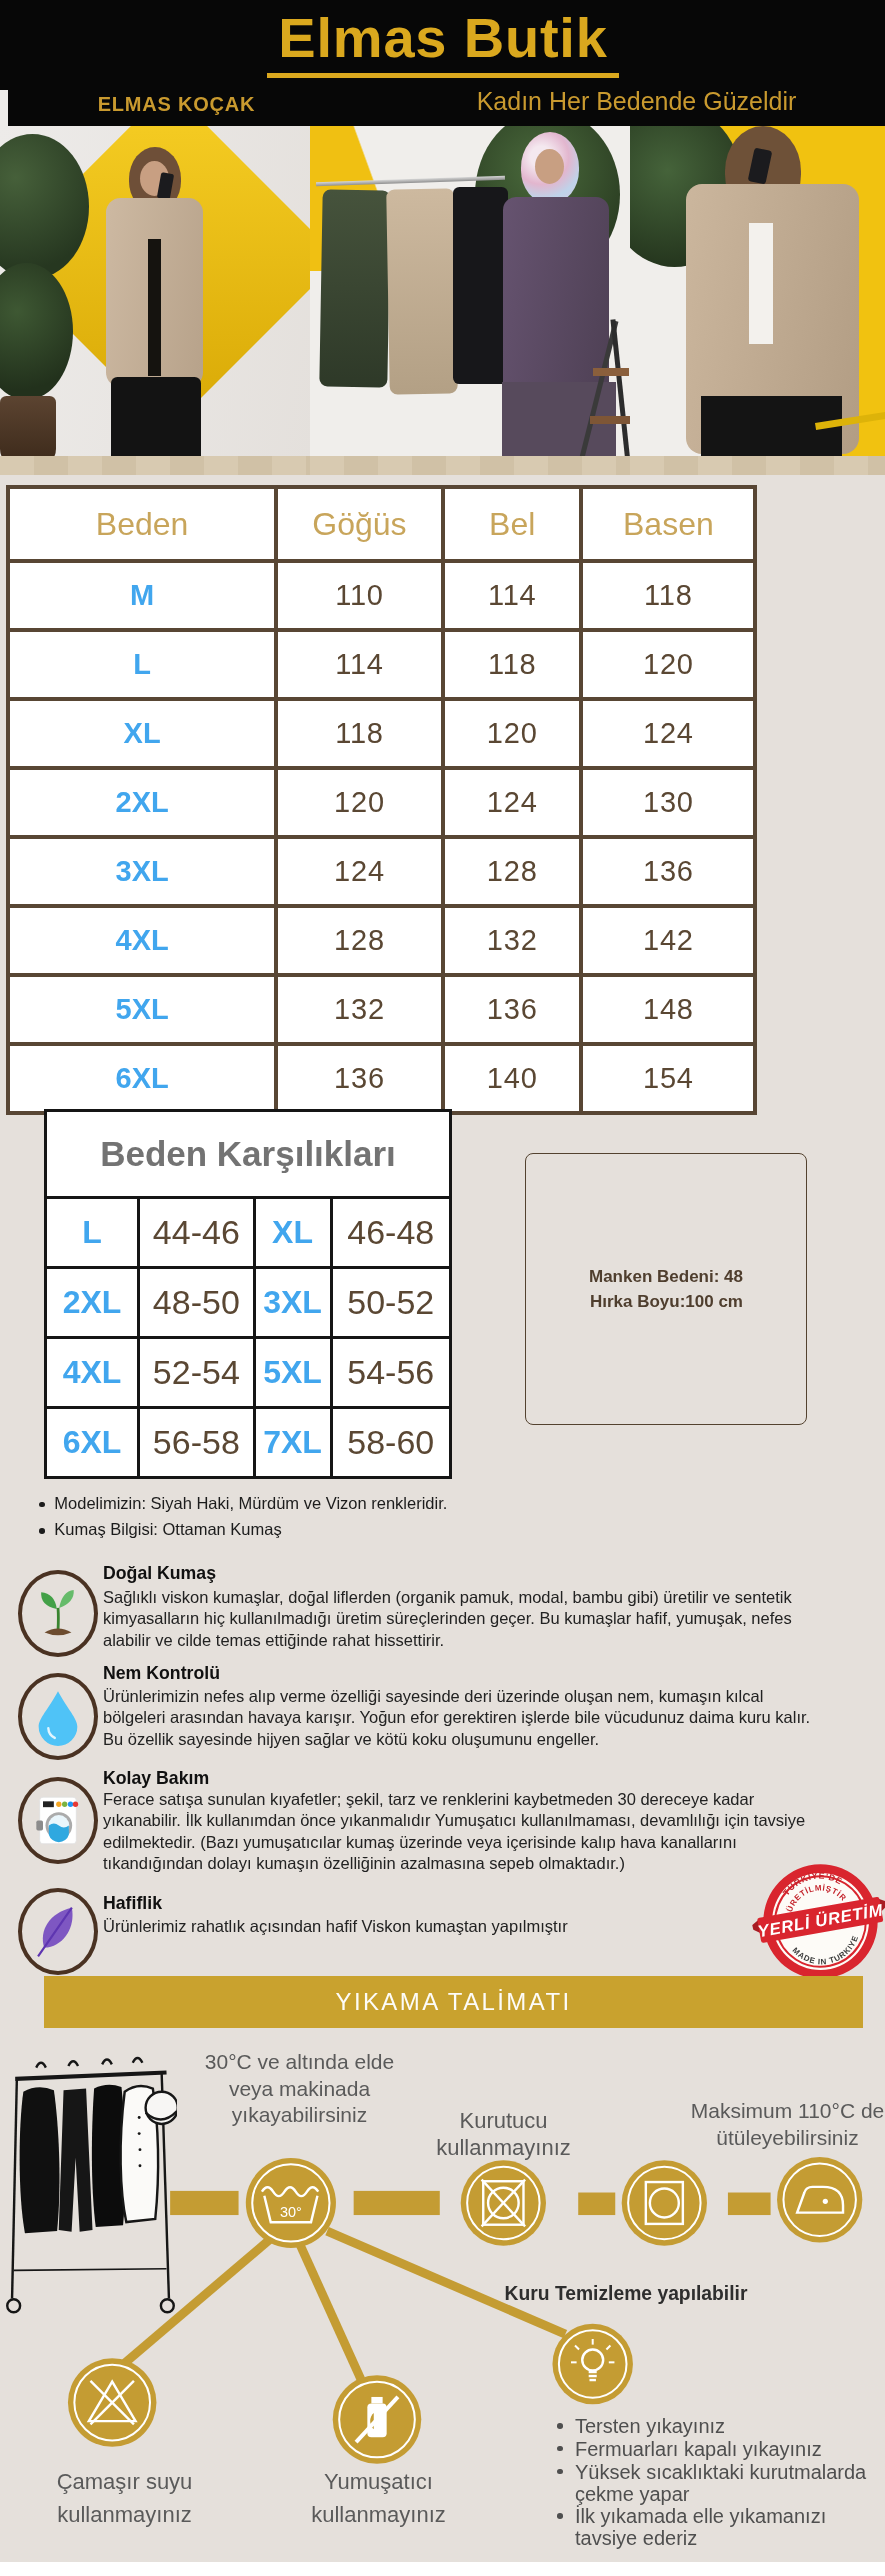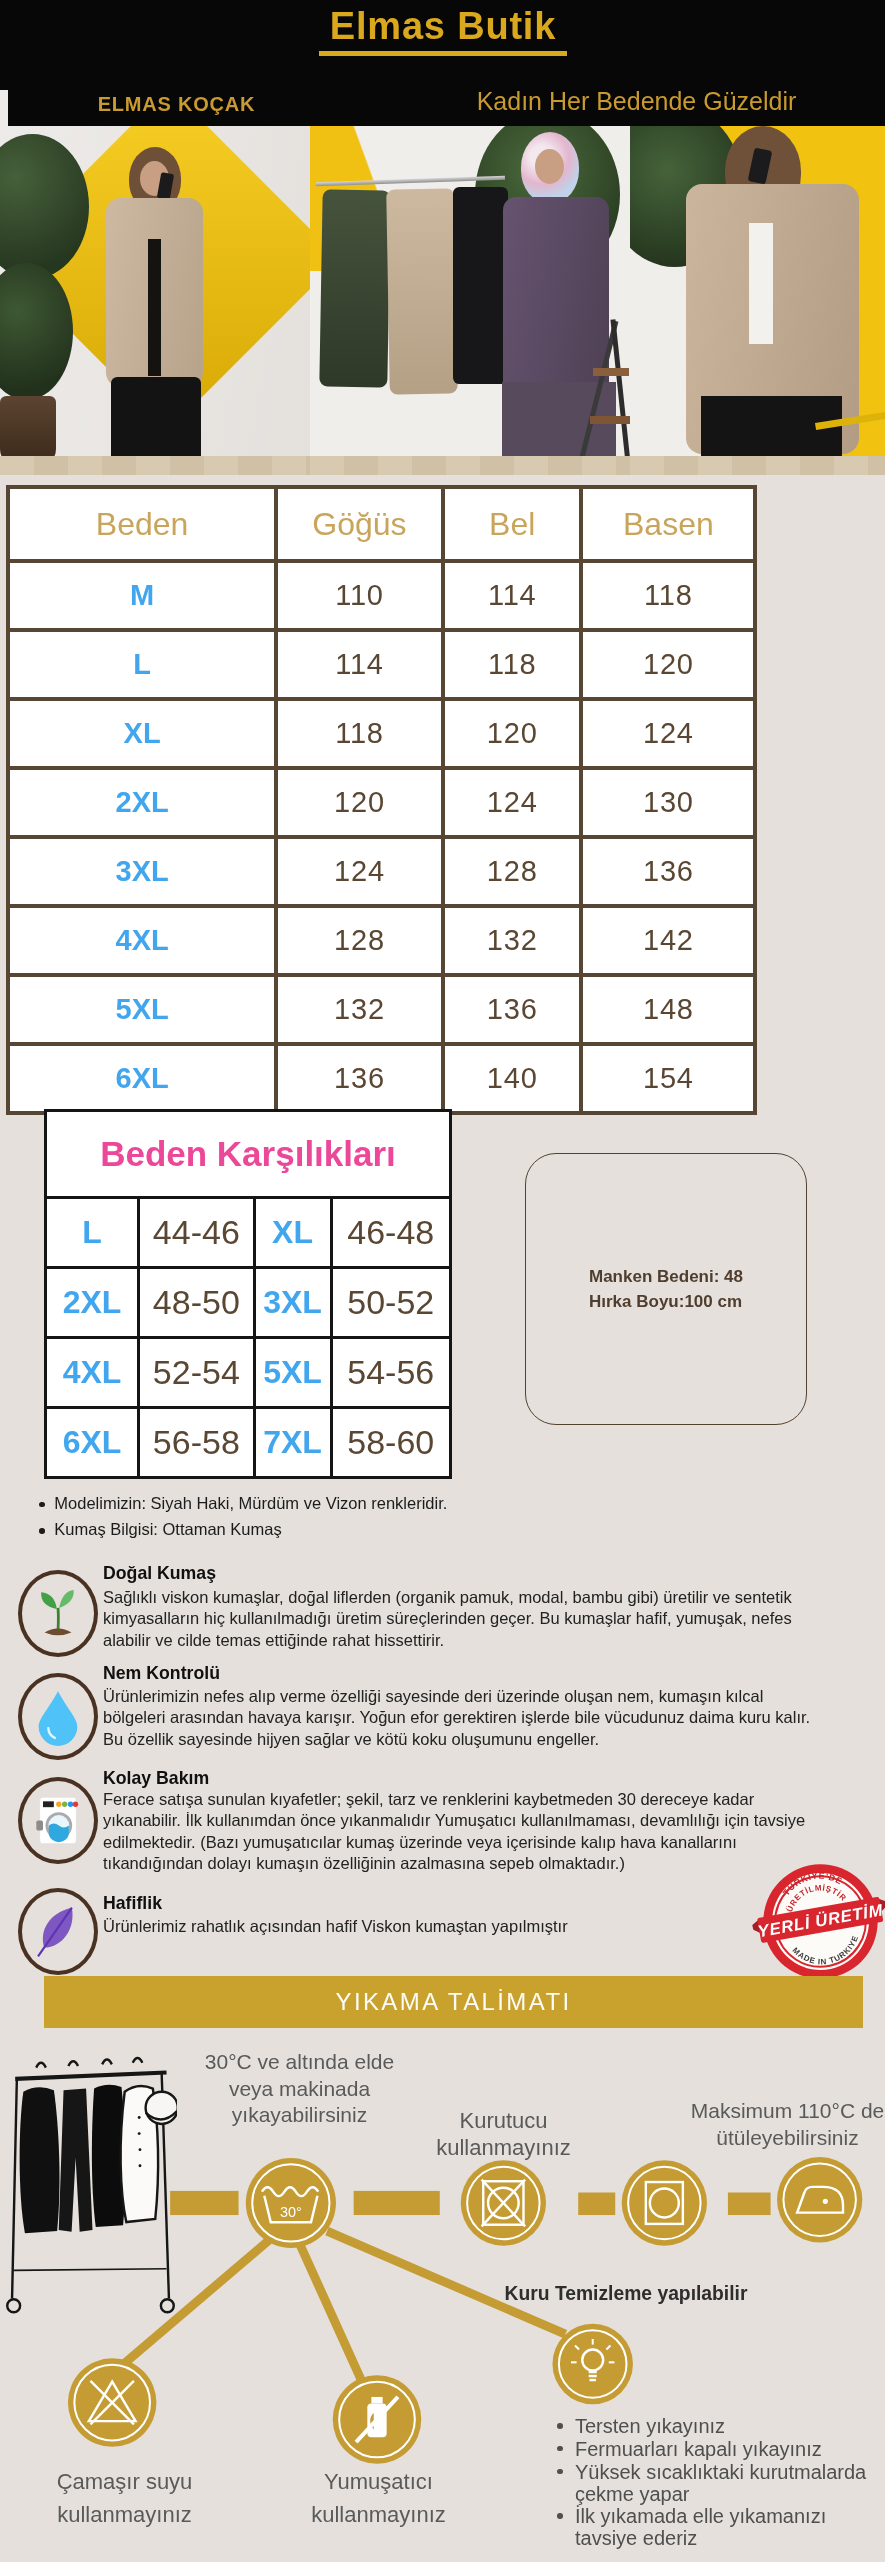--- a/index.html
+++ b/index.html
@@ -3,21 +3,21 @@
 <meta charset="utf-8">
 <style>
   html,body{margin:0;padding:0;background:#cfcac5;}
   #page{position:relative;width:886px;height:2576px;background:#E5E0DB;overflow:hidden;
         font-family:"Liberation Sans",sans-serif;margin:0 auto;}
   .abs{position:absolute;}
 
   
   #header{left:0;top:0;width:886px;height:126px;background:#070707;}
   #title{left:0;top:4.8px;width:886px;text-align:center;}
-  #title span{display:inline-block;font-size:38px;font-weight:800;letter-spacing:0.8px;
+  #title span{display:inline-block;font-size:56px;font-weight:800;letter-spacing:0.8px;
       color:#DAA81E;border-bottom:5.6px solid #DAA81E;padding:0 11.3px 3.2px;}
   #brand{left:88px;top:93px;width:177px;text-align:center;font-size:20px;font-weight:700;
       letter-spacing:0.8px;color:#C99A2F;}
   #slogan{left:411px;top:87px;width:451px;text-align:center;font-size:25px;font-weight:400;color:#C99A2F;}
   #notch{left:0;top:90px;width:8px;height:36px;background:#EDEBE9;}
 
   
   .photo{top:126px;height:349px;overflow:hidden;}
   .blob{border-radius:50%;}
   .floor{left:0;bottom:0;width:100%;height:19.3px;
@@ -27,30 +27,30 @@
   #sizeTable{left:6.4px;top:485px;width:751px;border-collapse:collapse;background:#fff;}
   #sizeTable th,#sizeTable td{border:4px solid #584634;text-align:center;}
   #sizeTable th{height:68px;font-size:32px;font-weight:500;color:#C8A55B;}
   #sizeTable td{height:63px;font-size:29px;}
   #sizeTable td.sz{color:#41A6EE;font-weight:600;}
   #sizeTable td.val{color:#5A4733;font-weight:500;letter-spacing:0.8px;}
 
   
   #equivTable{left:44px;top:1109px;width:408px;border-collapse:collapse;background:#fff;}
   #equivTable th,#equivTable td{border:3.2px solid #151515;text-align:center;}
-  #equivTable th{height:82px;font-size:35px;font-weight:600;color:#ec4899;}
+  #equivTable th{height:82px;font-size:35px;font-weight:600;color:#737373;}
   #equivTable td{height:65px;}
   #equivTable td.sz{color:#41A6EE;font-size:32px;font-weight:600;}
   #equivTable td.rg{color:#5A4733;font-size:34px;font-weight:500;}
   #equivTable col.c1{width:23%;} #equivTable col.c2{width:28.5%;}
   #equivTable col.c3{width:19%;} #equivTable col.c4{width:29.5%;}
 
   
   #modelBox{left:525px;top:1153px;width:280px;height:270px;border:1.6px solid #53422F;
-      border-radius:31px;display:flex;align-items:center;justify-content:center;text-align:left;}
+      border-radius:8px;display:flex;align-items:center;justify-content:center;text-align:right;}
   #modelBox .inner{font-size:17px;font-weight:600;color:#4F3E2E;line-height:25px;}
 
   
   #notes{left:39px;top:1494px;width:725px;color:#1C1C1C;font-size:16.5px;}
   #notes .li{margin-bottom:7.2px;}
   #notes .dot{display:inline-block;width:5.6px;height:5.6px;border-radius:50%;background:#1C1C1C;
       vertical-align:middle;margin-right:9.7px;}
 
   
   .feat-icon{left:17.7px;width:72px;height:79px;border:4px solid #4A3222;border-radius:50%;

